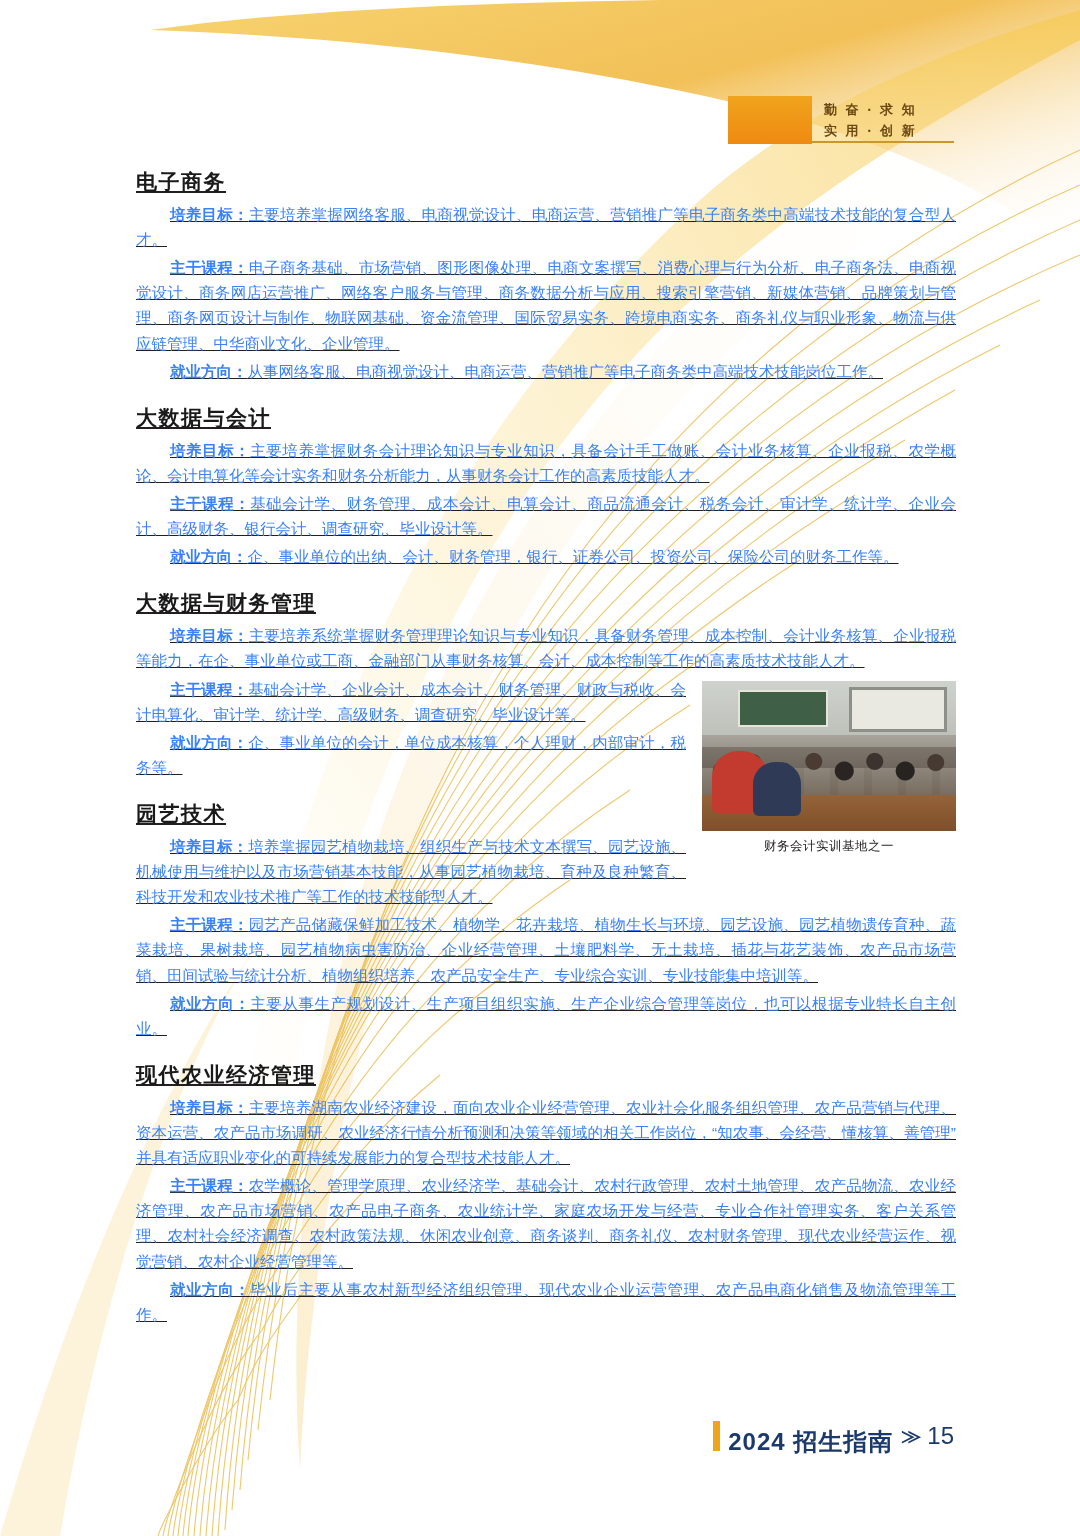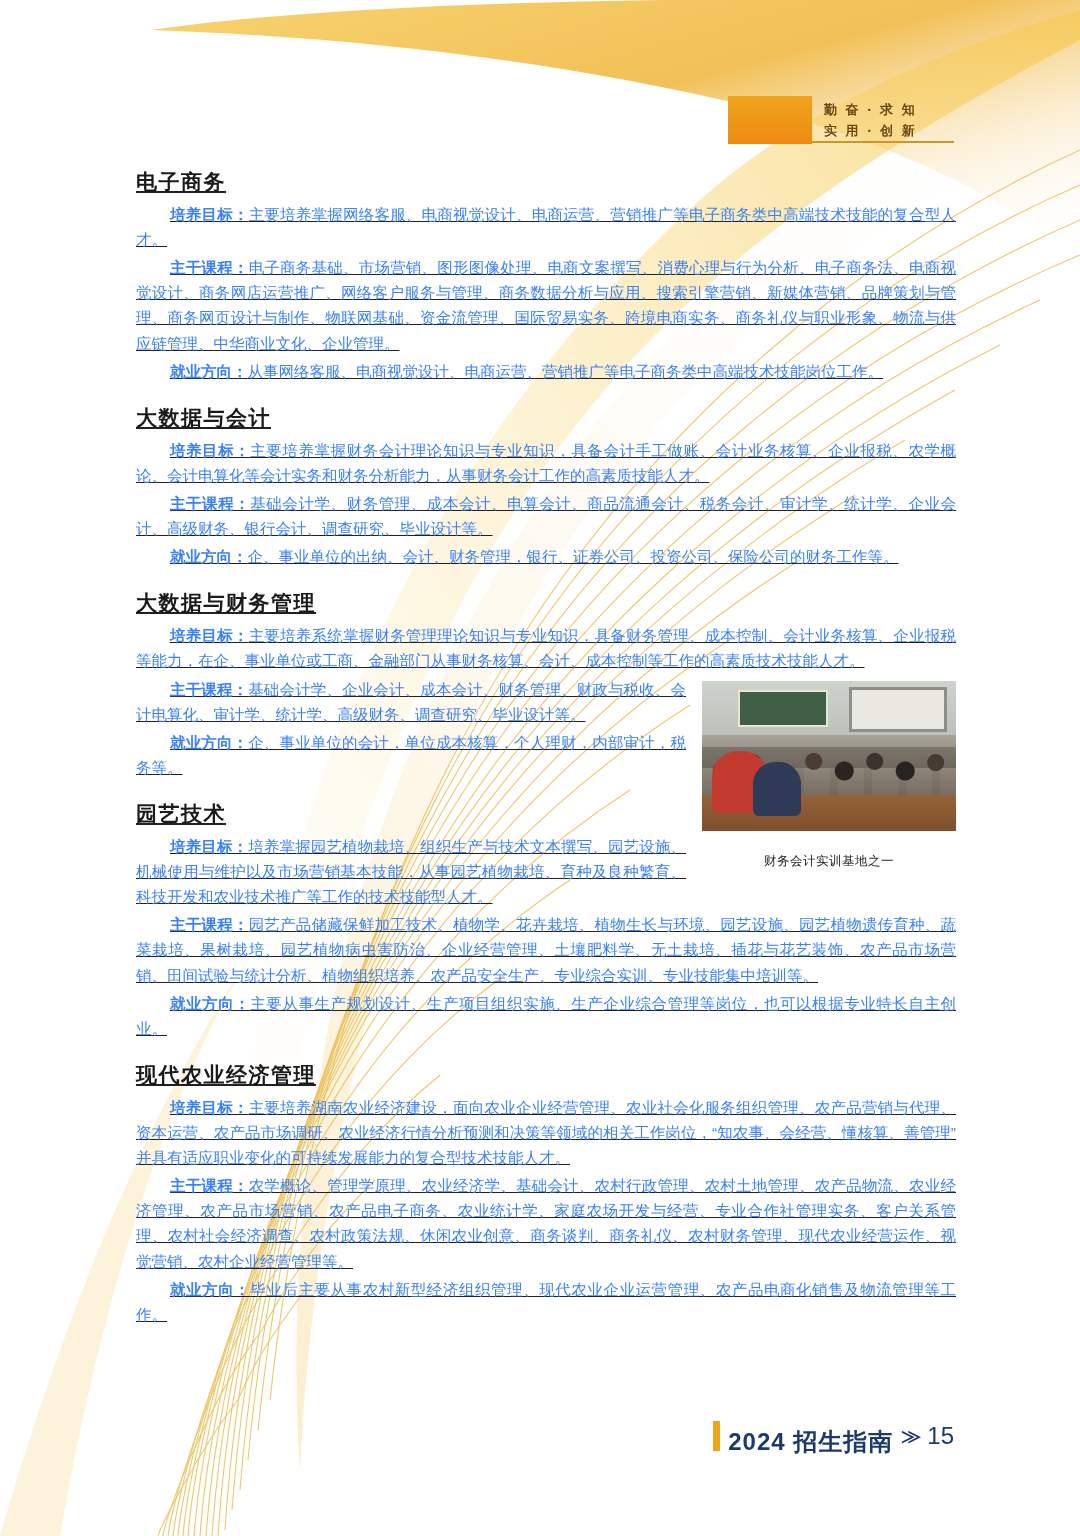--- a/index.html
+++ b/index.html
@@ -112,21 +112,21 @@
     margin: 4px 0 6px 16px;
   }
   .figure .photo {
     width: 254px;
     height: 150px;
     position: relative;
     overflow: hidden;
     background: #6d6a62;
   }
   .figure .caption {
-    margin-top: 22px;
+    margin-top: 7px;
     font-size: 12.5px;
     text-align: center;
     color: #231f20;
     letter-spacing: 0.5px;
   }
 
   
   .photo .wall {
     position: absolute; left: 0; top: 0; width: 100%; height: 44%;
     background: linear-gradient(180deg, #cfd3cd 0%, #b9bdb6 100%);

